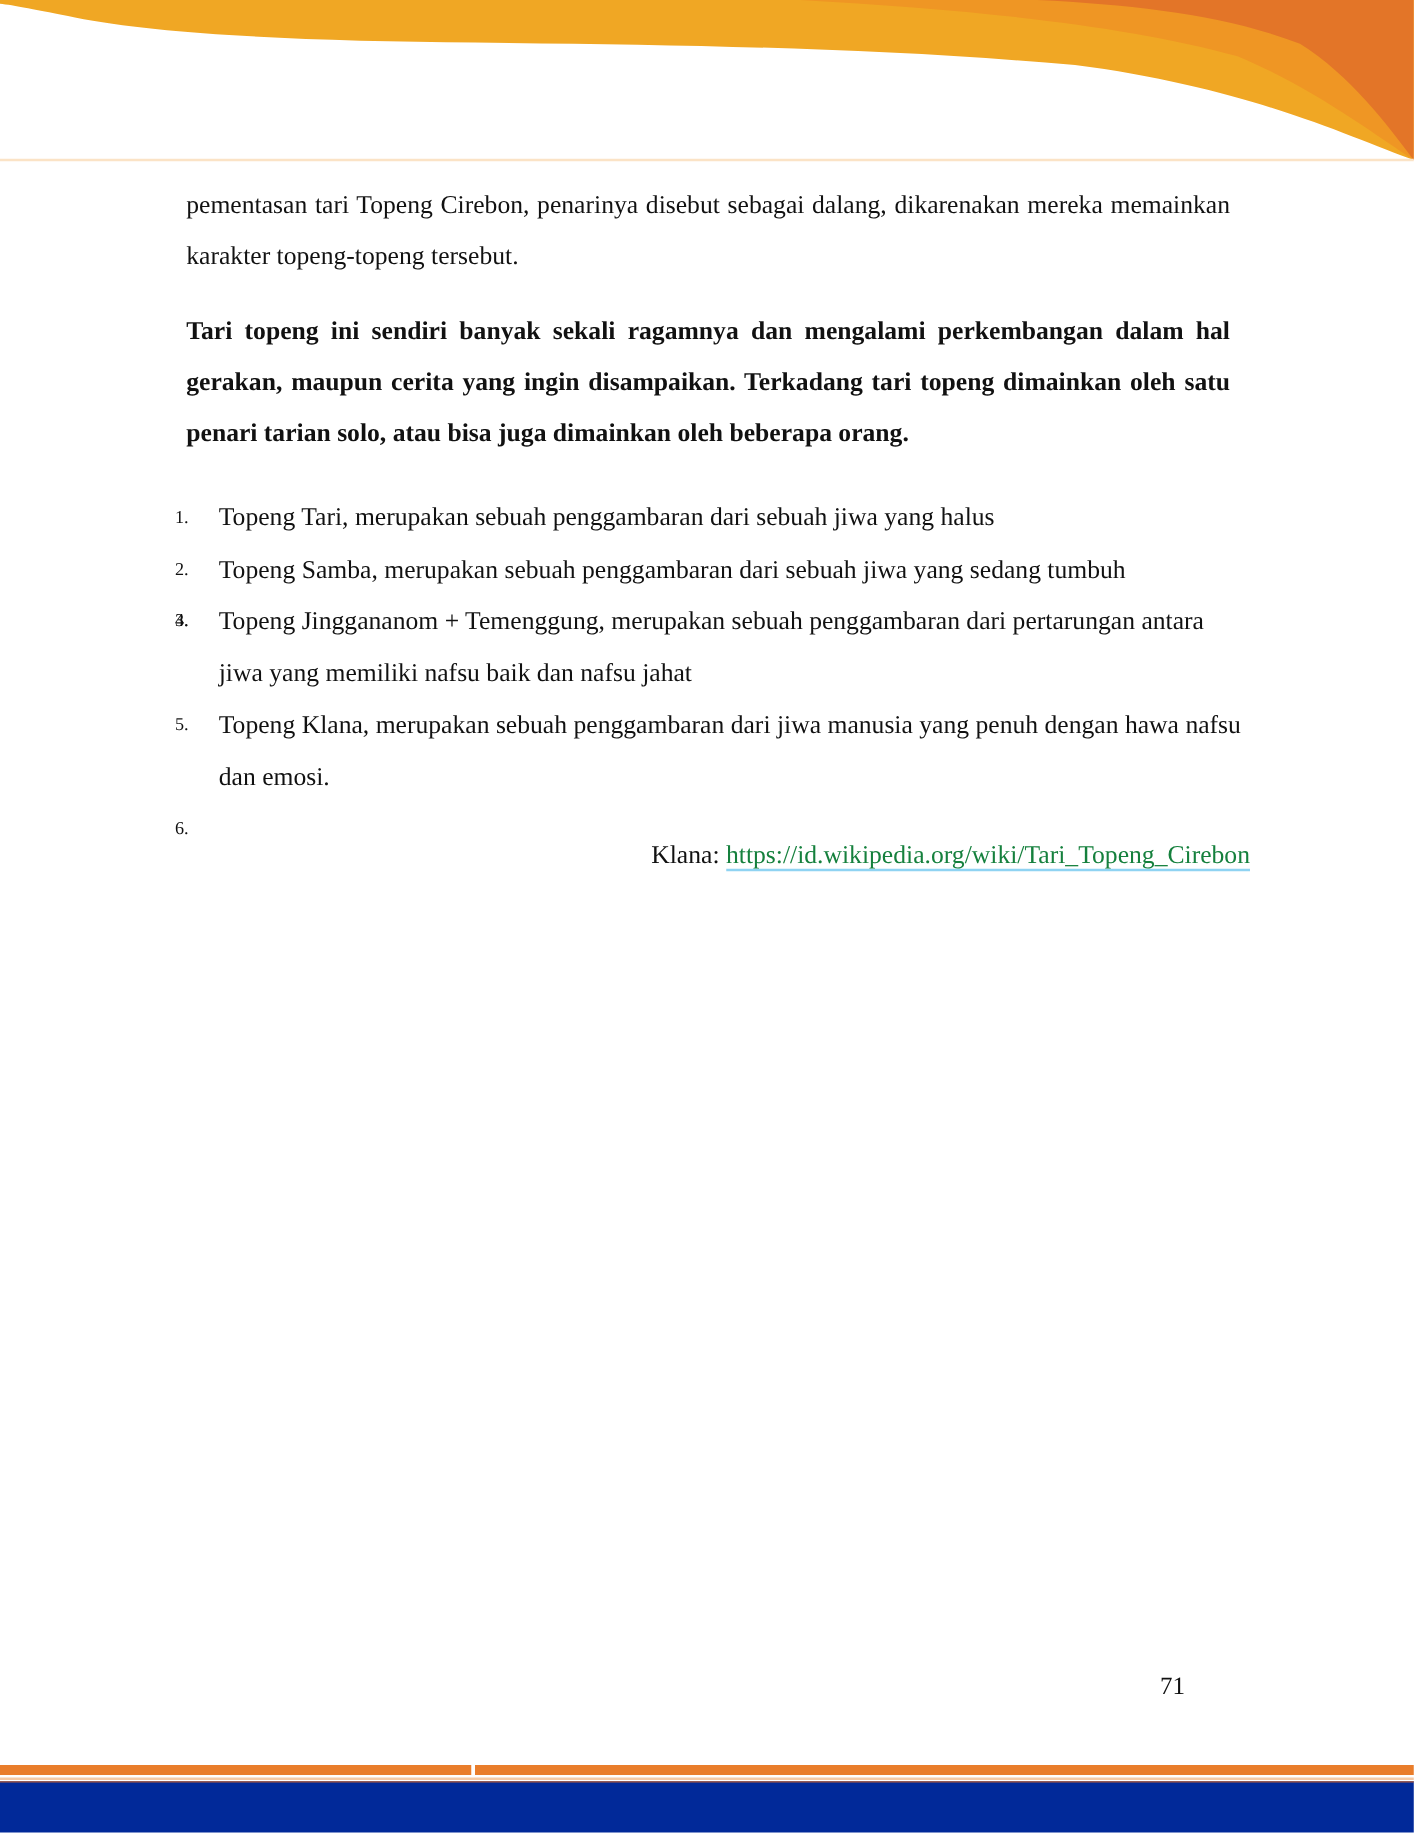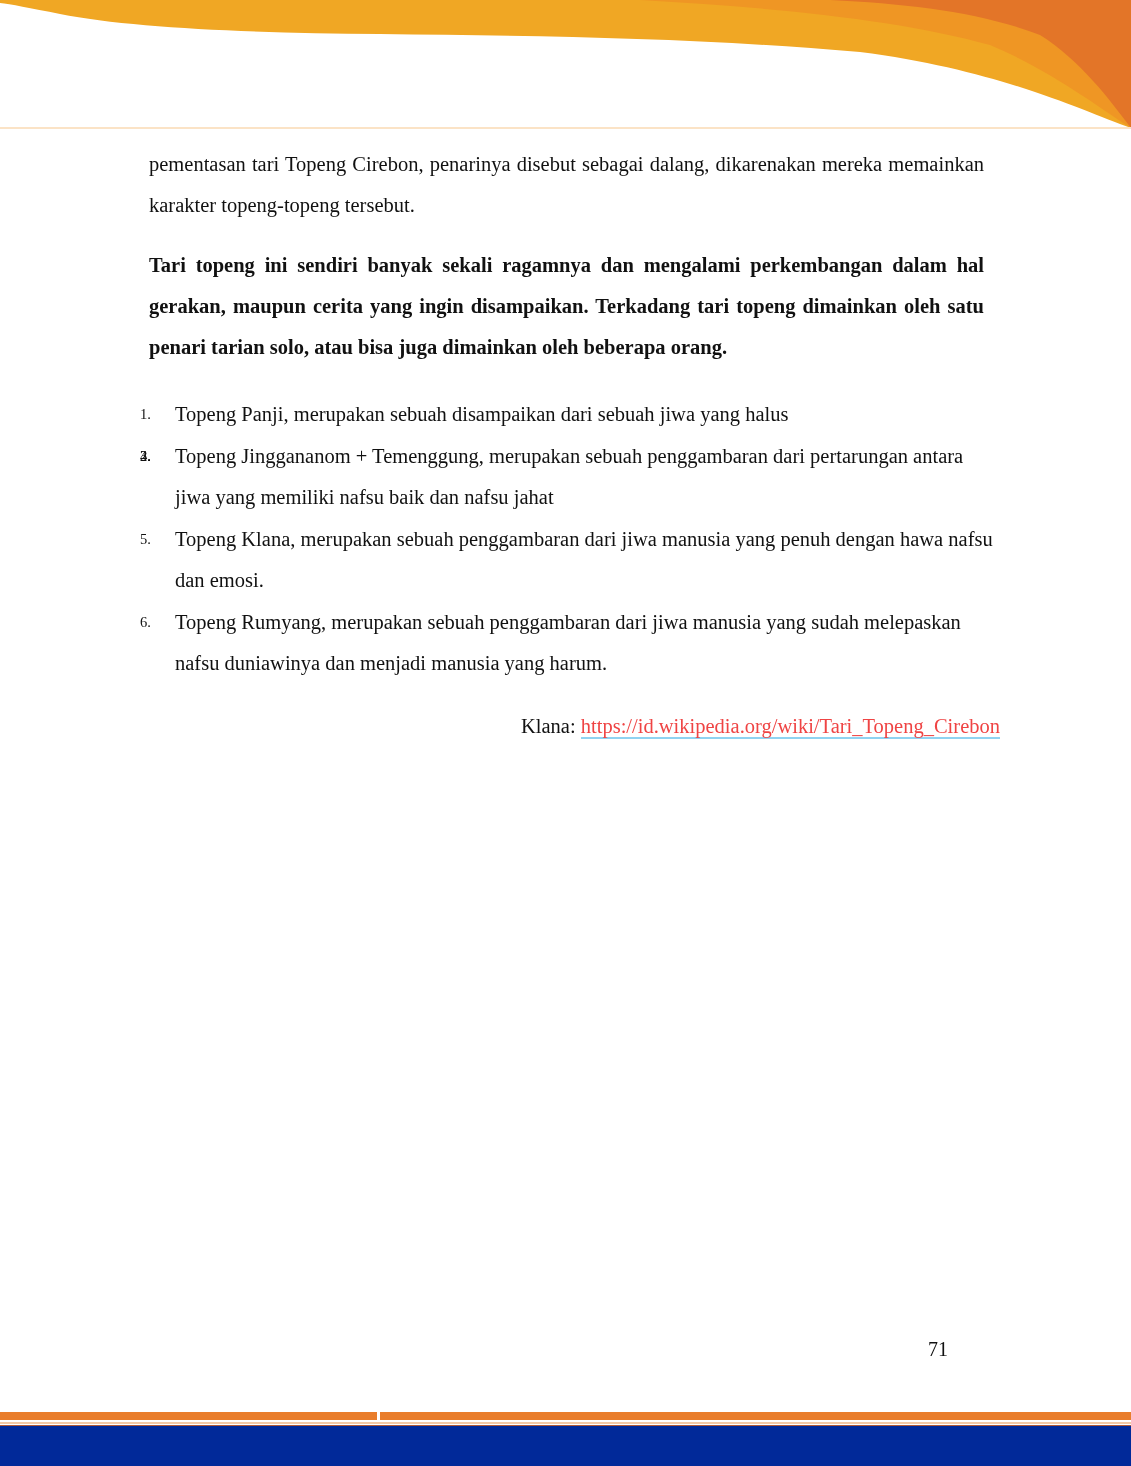--- a/index.html
+++ b/index.html
@@ -7,21 +7,21 @@
            font-family: "Liberation Serif", "DejaVu Serif", serif; color: #111; }
     .header-wave { position: absolute; left: 0; top: 0; width: 1131px; height: 135px; }
     .header-rule { position: absolute; left: 0; top: 127px; width: 1131px; height: 2px; background: #fbe3c6; }
     .content { position: absolute; left: 133px; top: 128px; width: 867px; }
     .para { font-size: 20.5px; line-height: 41px; margin: 16px; text-align: justify; }
     .para + .para { margin-top: 19px; font-weight: bold; }
     .list { list-style: none; margin: 26px 0 0 0; padding: 0; }
     .list li { position: relative; padding-left: 42px; font-size: 20.5px; line-height: 41.5px; }
     .list .num { position: absolute; left: 7px; top: 0; font-size: 14.5px; }
     .source { margin-top: 21px; text-align: right; font-size: 20.5px; line-height: 41px; }
-    .source a { color: #ef4444; text-decoration: none; border-bottom: 2px solid #8fd3f2; padding-bottom: 0; text-align: right; }
+    .source a { color: #15803d; text-decoration: none; border-bottom: 2px solid #8fd3f2; padding-bottom: 0; text-align: right; }
     .page-number { position: absolute; left: 928px; top: 1338px; width: 40px; text-align: left; font-size: 20px; }
     .footer-orange-left { position: absolute; left: 0; top: 1412px; width: 377px; height: 8px; background: #e97d2b; }
     .footer-orange-right { position: absolute; left: 380px; top: 1412px; width: 751px; height: 8px; background: #e97d2b; }
     .footer-thin { position: absolute; left: 0; top: 1422px; width: 1131px; height: 2px; background: #f4c9a5; }
     .footer-blue { position: absolute; left: 0; top: 1425px; width: 1131px; height: 40px; background: #012999; border-top: 1px solid #b05a3a; }
   </style>
 </head>
 <body>
 
 <svg class="header-wave" viewBox="0 0 1131 135" preserveAspectRatio="none">
@@ -29,26 +29,26 @@
   <path d="M640,0 L1131,0 L1131,128 C1100,108 1050,70 990,45 C900,20 780,8 640,0 Z" fill="#ef9624"></path>
   <path d="M830,0 L1131,0 L1131,128 C1110,100 1080,60 1040,35 C980,12 910,4 830,0 Z" fill="#e37528"></path>
 </svg>
 <div class="header-rule"></div>
 
 <div class="content">
   <p class="para">pementasan tari Topeng Cirebon, penarinya disebut sebagai dalang, dikarenakan mereka memainkan karakter topeng-topeng tersebut.</p>
   <p class="para">Tari topeng ini sendiri banyak sekali ragamnya dan mengalami perkembangan dalam hal gerakan, maupun cerita yang ingin disampaikan. Terkadang tari topeng dimainkan oleh satu penari tarian solo, atau bisa juga dimainkan oleh beberapa orang.</p>
 
   <ol class="list">
-    <li><span class="num">1.</span><span>Topeng Panji, merupakan sebuah disampaikan dari sebuah jiwa yang halus</span></li>
-    <li><span class="num">2.</span></li>
+    <li><span class="num">1.</span><span>Topeng Tari, merupakan sebuah penggambaran dari sebuah jiwa yang halus</span></li>
+    <li><span class="num">2.</span><span>Topeng Samba, merupakan sebuah penggambaran dari sebuah jiwa yang sedang tumbuh</span></li>
     <li><span class="num">3.</span></li>
     <li><span class="num">4.</span><span>Topeng Jinggananom + Temenggung, merupakan sebuah penggambaran dari pertarungan antara jiwa yang memiliki nafsu baik dan nafsu jahat</span></li>
     <li><span class="num">5.</span><span>Topeng Klana, merupakan sebuah penggambaran dari jiwa manusia yang penuh dengan hawa nafsu dan emosi.</span></li>
-    <li><span class="num">6.</span><span>Topeng Rumyang, merupakan sebuah penggambaran dari jiwa manusia yang sudah melepaskan nafsu duniawinya dan menjadi manusia yang harum.</span></li>
+    <li><span class="num">6.</span></li>
   </ol>
 
   <div class="source">
     <span>Klana: </span><a>https://id.wikipedia.org/wiki/Tari_Topeng_Cirebon</a>
   </div>
 </div>
 
 <div class="page-number">71</div>
 
 <div class="footer-orange-left"></div>

